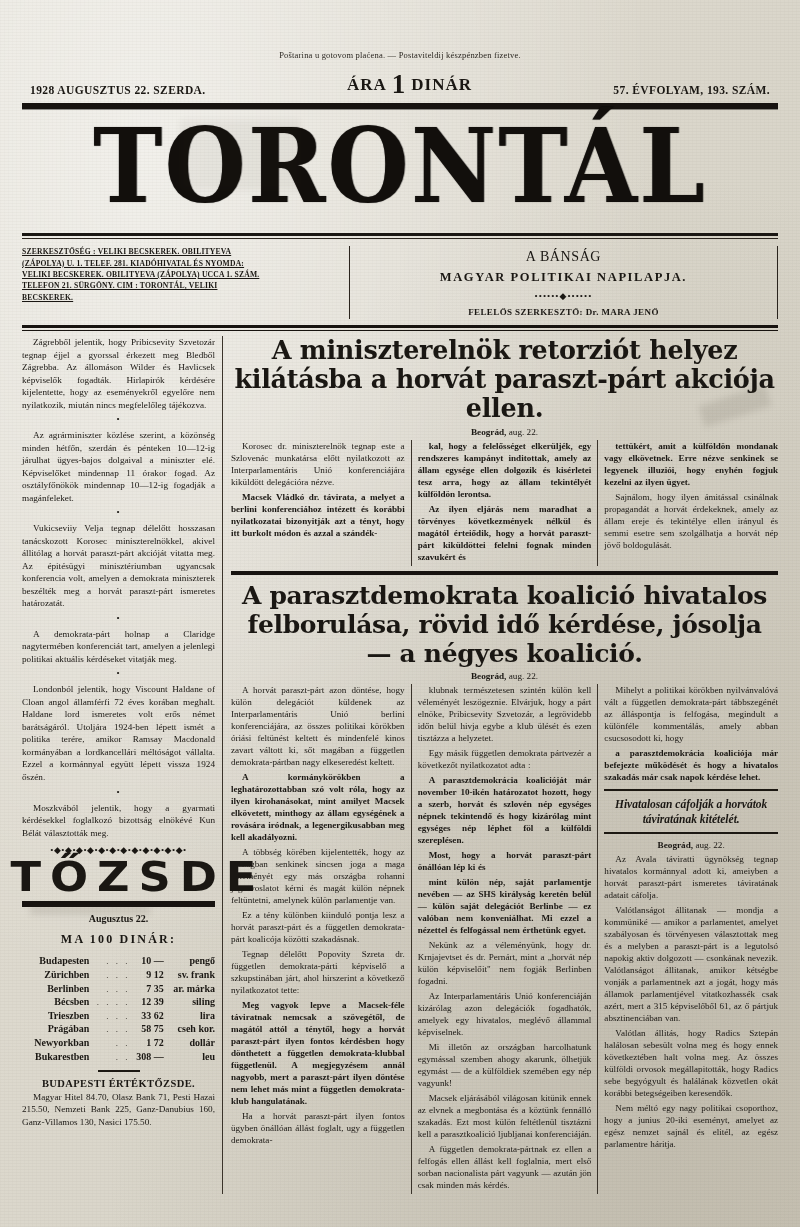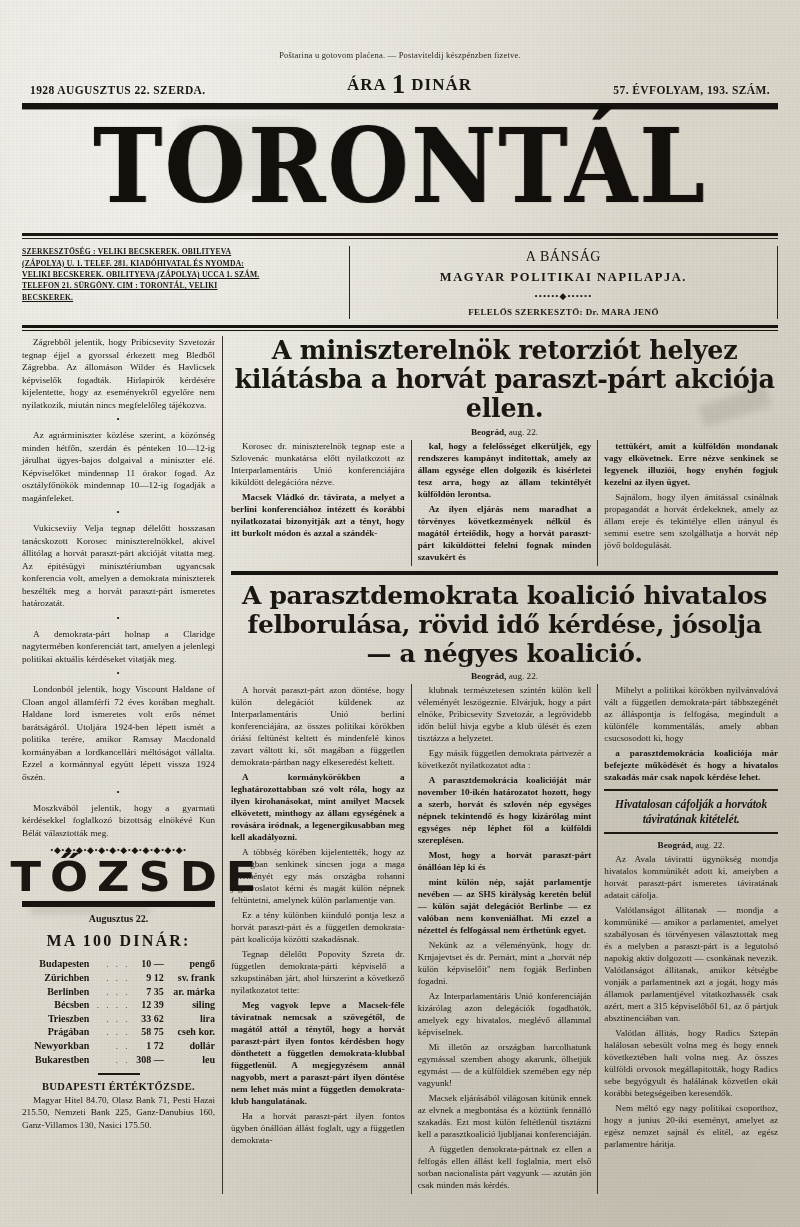--- a/index.html
+++ b/index.html
@@ -118,21 +118,21 @@
   
   .tz-orn{text-align:center;font-size:9px;letter-spacing:.5px;margin:6px 0 2px;}
   .tozsde{
     font-family:"DejaVu Sans", sans-serif;
     font-size:40px;font-weight:bold;letter-spacing:8px;
     text-align:center;line-height:1;margin:2px 0 0 0;
     transform:scaleX(1.12);
   }
   .tz-rule{height:6px;background:#171310;margin:4px 0 6px 0;}
   .tz-date{text-align:center;font-size:10px;font-weight:bold;margin:4px 0 8px;}
-  .tz-head{text-align:center;font-size:16px;font-weight:bold;letter-spacing:2.2px;margin:0 0 7px;}
+  .tz-head{text-align:center;font-size:12px;font-weight:bold;letter-spacing:2.2px;margin:0 0 7px;}
   table.rates{width:100%;border-collapse:collapse;font-size:10px;}
   table.rates td{padding:1.3px 0;vertical-align:bottom;text-align:right;}
   td.city{font-weight:bold;white-space:nowrap;}
   td.dots{color:#241f19;letter-spacing:2.5px;text-align:center;font-size:9px;}
   td.val{text-align:right;font-weight:bold;white-space:nowrap;padding-right:4px;}
   td.cur{text-align:left;font-weight:bold;white-space:nowrap;}
   .smallrule{width:42px;height:2px;background:#1c1812;margin:7px auto 6px;}
   .bp-head{text-align:center;font-size:10.5px;font-weight:bold;letter-spacing:.4px;margin-bottom:2px;}
   .bp-body{font-size:9.2px;line-height:1.35;text-align:justify;text-indent:11px;}
 
@@ -333,21 +333,21 @@
           <p class="b">a parasztdemokrácia koaliciója már befejezte működését és hogy a hivatalos szakadás már csak napok kérdése lehet.</p>
 
           <div class="hrule"></div>
           <div class="subhead-it">Hivatalosan cáfolják a horvátok táviratának kitételét.</div>
           <div class="hrule"></div>
 
           <div class="byline">
             <span class="b">Beográd,</span><span> aug. 22.</span>
           </div>
 
-          <p>Az Avala táviratti ügynökség mondja hivatalos kommünikét adott ki, ameiyben a horvát paraszt-párt ismeretes táviratának adatait cáfolja.</p>
+          <p>Az Avala táviratti ügynökség tegnap hivatalos kormánnyal adott ki, ameiyben a horvát paraszt-párt ismeretes táviratának adatait cáfolja.</p>
           <p>Valótlanságot állitanak — mondja a kommüniké — amikor a parlamentet, amelyet szabályosan és törvényesen választottak meg és a melyben a paraszt-párt is a legutolsó napokig aktiv dolgozott — csonkának nevezik. Valótlanságot állitanak, amikor kétségbe vonják a parlamentnek azt a jogát, hogy más államok parlamentjével vitatkozhassék csak azért, mert a 315 képviselőből 61, az ő pártjuk absztinenciában van.</p>
           <p>Valótlan állitás, hogy Radics Sztepán halálosan sebesült volna meg és hogy ennek következtében halt volna meg. Az összes külföldi orvosok megállapitották, hogy Radics sebe begyógyult és halálának közvetlen okát korábbi betegségeiben keresendők.</p>
           <p>Nem méltó egy nagy politikai csoporthoz, hogy a junius 20-iki eseményt, amelyet az egész nemzet sajnál és elitél, az egész parlamentre háritja.</p>
         </div>
       </div>
 
     </div>
   </div>
 </div>
 

